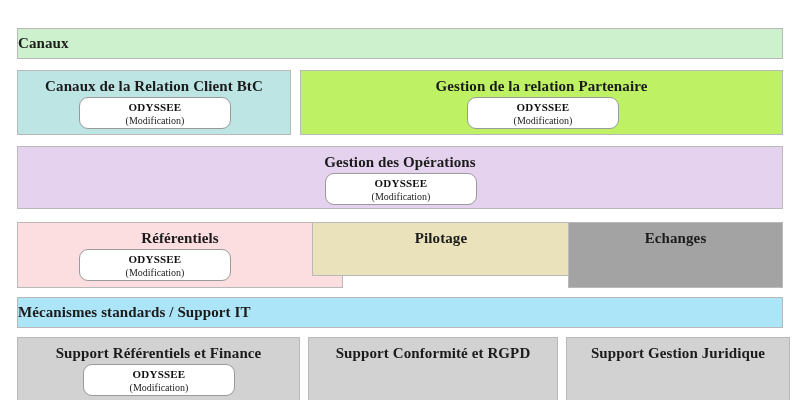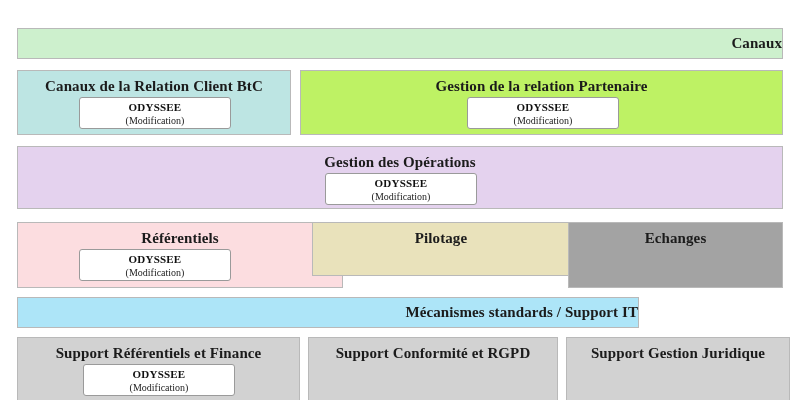--- a/index.html
+++ b/index.html
@@ -33,35 +33,35 @@
     font-size: 15px;
     color: #1b1b1b;
     line-height: 1.15;
     letter-spacing: 0.1px;
   }
 
   
   .band.centered {
     display: flex;
     align-items: center;
-    justify-content: flex-end;
+    justify-content: flex-start;
   }
 
   
   .band.stacked {
     display: block;
     padding-top: 7px;
   }
 
   .odyssee-box {
     position: absolute;
     box-sizing: border-box;
     background: #ffffff;
     border: 1px solid #9a9a9a;
-    border-radius: 3px;
+    border-radius: 9px;
     text-align: center;
     padding-top: 3px;
     width: 152px;
     height: 32px;
   }
   .odyssee-name {
     font-weight: bold;
     font-size: 11px;
     color: #101010;
     line-height: 1.25;
@@ -115,21 +115,21 @@
   </div>
 
   <div class="band stacked" style="left:312px; top:222px; width:258px; height:54px; background:#e9e2bb;">
     <div class="band-title">Pilotage</div>
   </div>
 
   <div class="band stacked" style="left:568px; top:222px; width:215px; height:66px; background:#a3a3a3;">
     <div class="band-title">Echanges</div>
   </div>
 
-  <div class="band centered" style="left:17px; top:297px; width:622px; height:31px; background:#ade5f8;">
+  <div class="band centered" style="left:17px; top:297px; width:766px; height:31px; background:#ade5f8;">
     <div class="band-title">Mécanismes standards / Support IT</div>
   </div>
 
   <div class="band stacked" style="left:17px; top:337px; width:283px; height:66px; background:#d2d2d2;">
     <div class="band-title">Support Référentiels et Finance</div>
     <div class="odyssee-box" style="left:65px; top:26px;">
       <div class="odyssee-name">ODYSSEE</div>
       <div class="odyssee-state">(Modification)</div>
     </div>
   </div>

